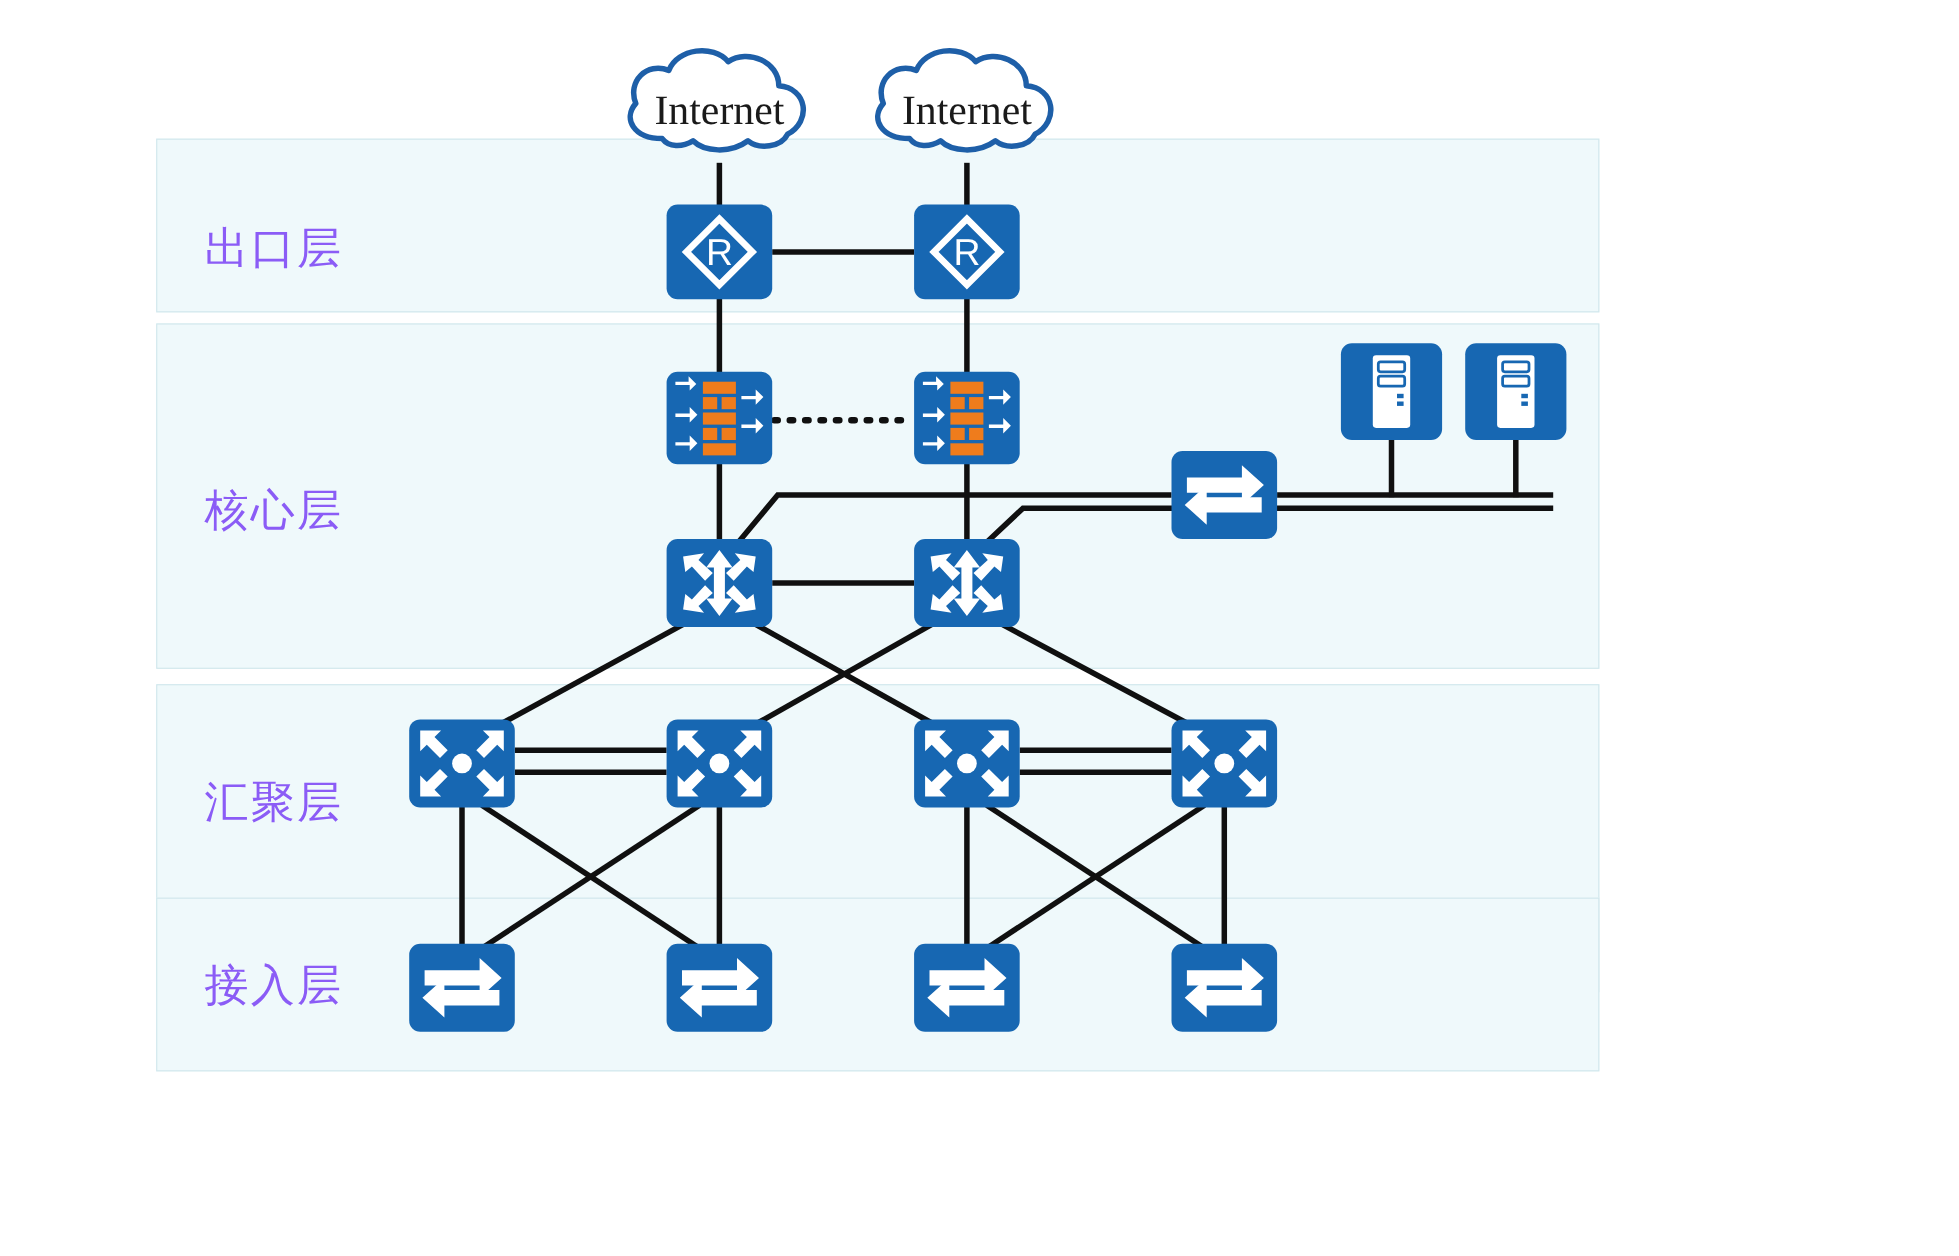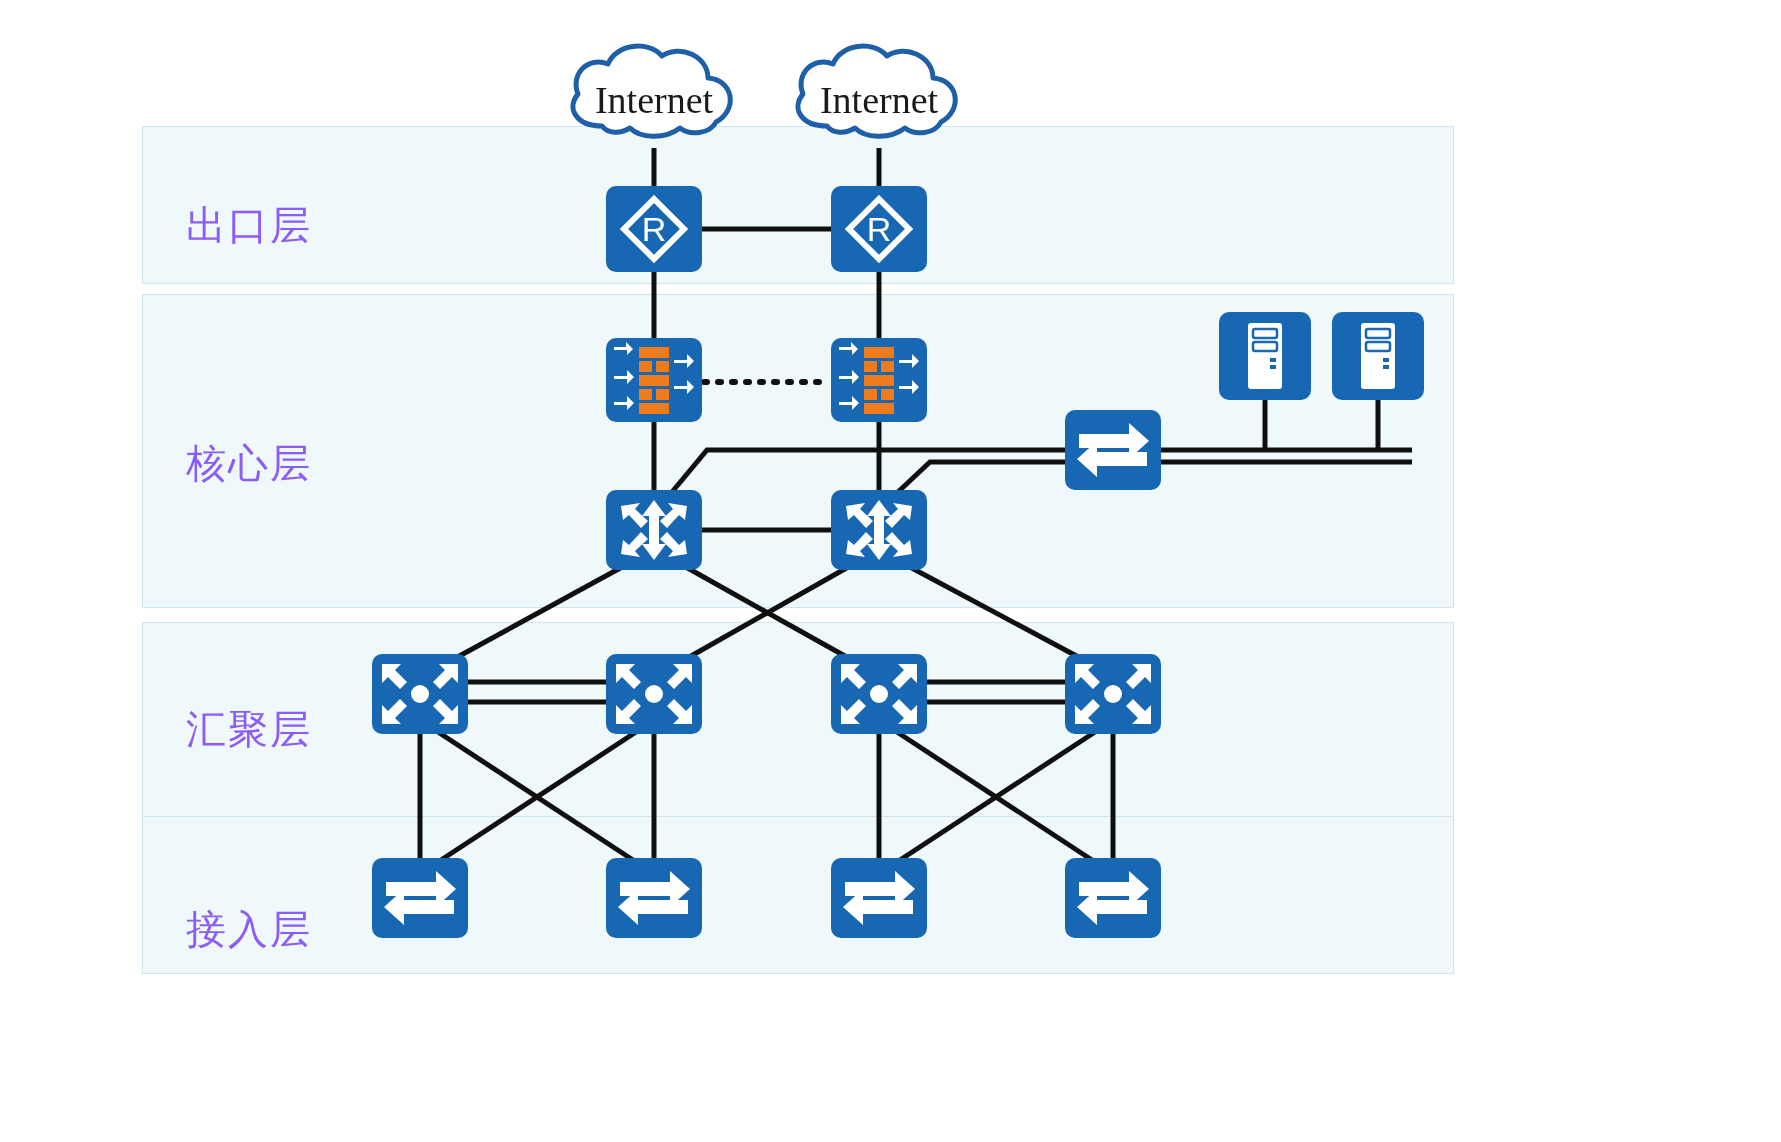--- a/index.html
+++ b/index.html
@@ -21,21 +21,21 @@
 <div id="stage">
 
   <div class="band" style="left:142px;top:126px;width:1312px;height:158px;"></div>
   <div class="band" style="left:142px;top:294px;width:1312px;height:314px;"></div>
   <div class="band" style="left:142px;top:622px;width:1312px;height:280px;"></div>
   <div class="band" style="left:142px;top:816px;width:1312px;height:158px;"></div>
 
   <div class="band-label" style="left:186px;top:198px;">出口层</div>
   <div class="band-label" style="left:186px;top:436px;">核心层</div>
   <div class="band-label" style="left:186px;top:686px;margin-top:16px;">汇聚层</div>
-  <div class="band-label" style="left:186px;top:868px;margin-top:34px;">接入层</div>
+  <div class="band-label" style="left:186px;top:868px;">接入层</div>
 
   <svg class="layer links" viewBox="0 0 1781 1142">
     <g stroke="#101010" stroke-width="5" fill="none" stroke-linecap="butt">
 
       <line x1="654" y1="148" x2="654" y2="190"></line>
       <line x1="879" y1="148" x2="879" y2="190"></line>
 
       <line x1="702" y1="229" x2="831" y2="229"></line>
 
       <line x1="654" y1="268" x2="654" y2="342"></line>

